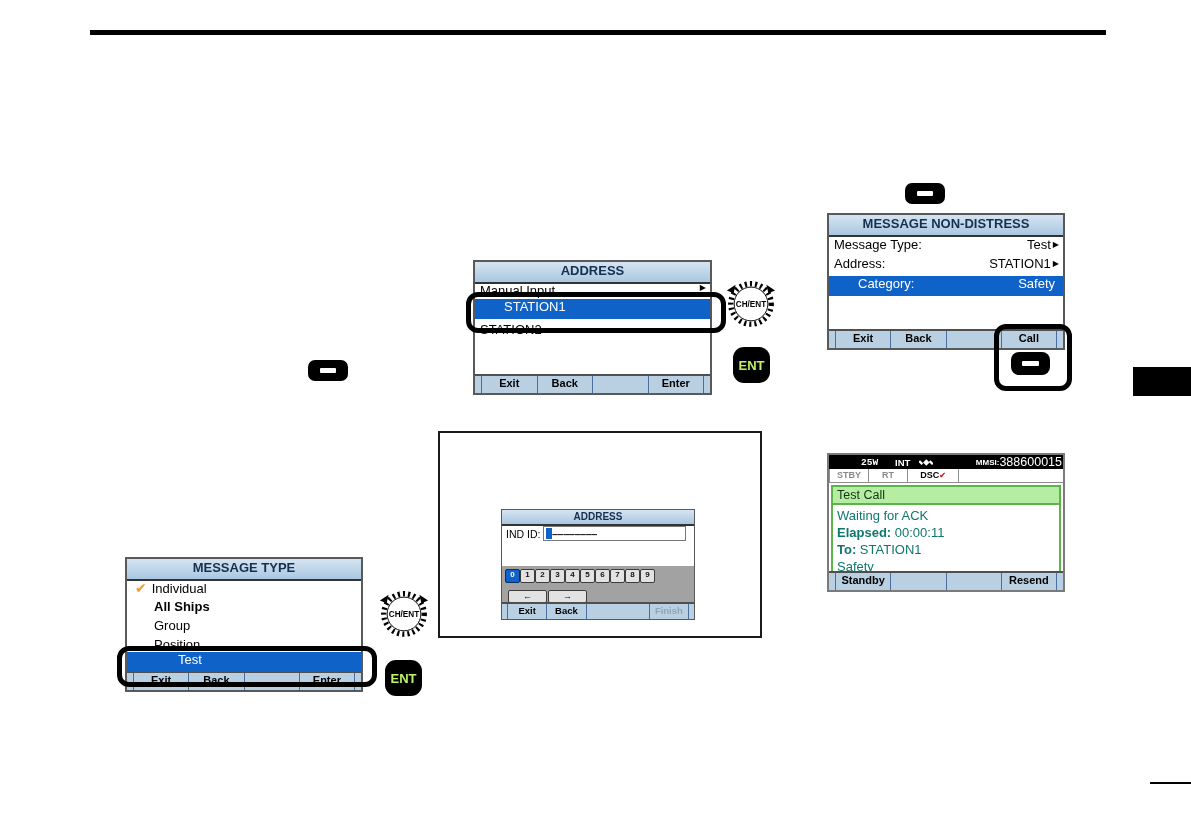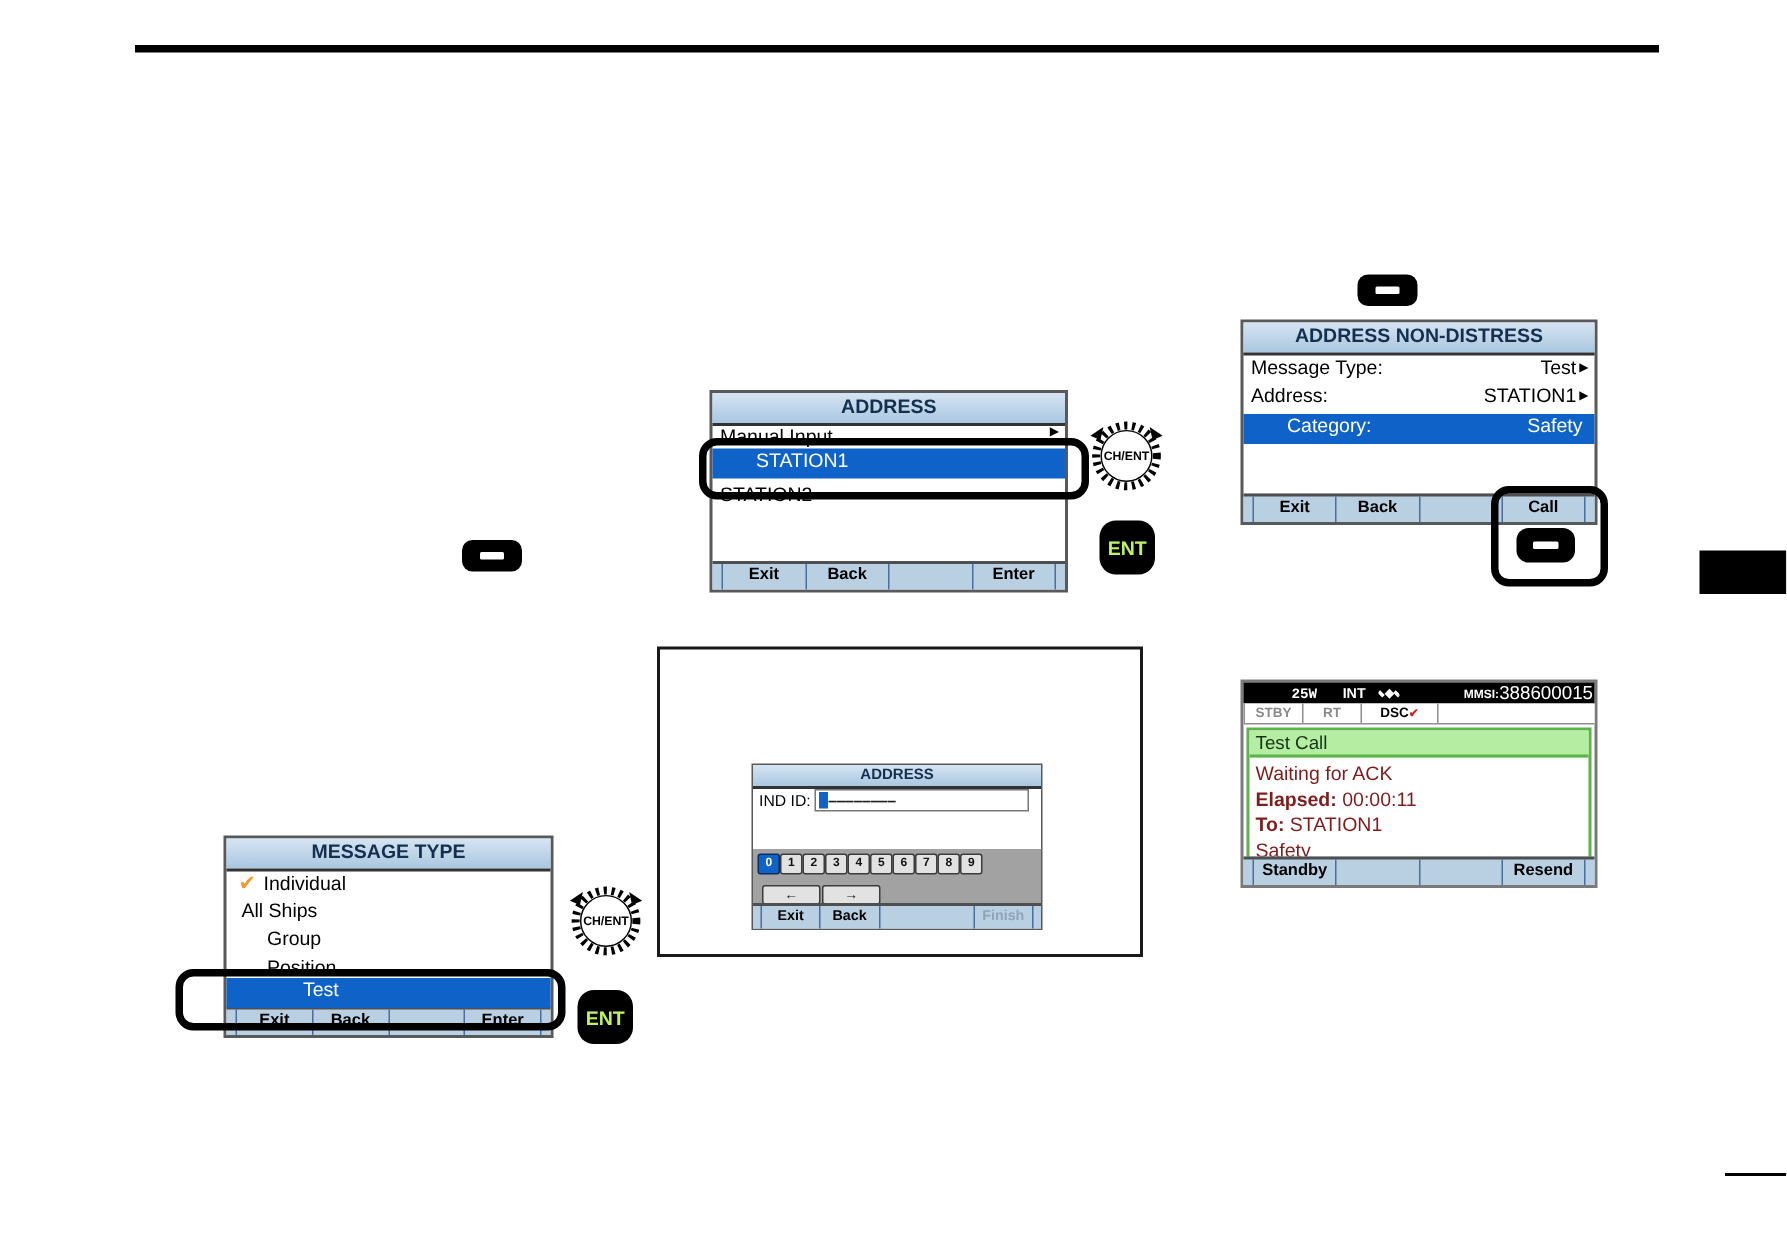--- a/index.html
+++ b/index.html
@@ -56,40 +56,40 @@
       display:flex;align-items:center;color:#fff;}
   .tc-tabs{position:absolute;left:0;right:0;top:14px;height:13px;border-bottom:1px solid #8f8f8f;
       display:flex;background:#fff;}
   .tc-tab{border-right:1px solid #8f8f8f;text-align:center;font-size:9px;font-weight:bold;
       line-height:12px;color:#8a8a8a;}
   .tc-tab.active{color:#000;}
   .greenbox{position:absolute;left:2px;right:2px;top:30px;height:86px;
       border:2px solid #5bb34a;background:#fff;}
   .green-hd{height:16px;background:#b5eda3;border-bottom:2px solid #5bb34a;
       font-size:12.5px;line-height:16px;padding-left:4px;color:#143314;}
-  .tc-line{font-size:13px;line-height:17px;padding-left:4px;color:#7f1d1d;white-space:pre;}
+  .tc-line{font-size:13px;line-height:17px;padding-left:4px;color:#0f766e;white-space:pre;}
   .b{font-weight:bold;}
 
   .rule{position:absolute;background:#000;}
 </style>
 </head>
 <body>
 
 <div id="page">
 
   <div class="rule" style="left:90px;top:30px;width:1016px;height:5px;"></div>
   <div class="rule" style="left:1133px;top:367px;width:58px;height:29px;"></div>
   <div class="rule" style="left:1150px;top:782px;width:41px;height:2px;"></div>
 
   <div class="press-btn" style="left:905px;top:183px;width:40px;height:21px;">
     <span class="dashbar"></span>
   </div>
 
   <div class="screen" style="left:827px;top:213px;width:238px;height:137px;">
-    <div class="scr-header">ADDRESS NON-DISTRESS</div>
+    <div class="scr-header">MESSAGE NON-DISTRESS</div>
     <div class="m-row" style="top:22px;height:19px;">
       <span class="lbl">Message Type:</span>
       <span class="val">
           <span>Test</span>
           <span class="arr">▶</span>
         </span>
     </div>
     <div class="m-row" style="top:41px;height:19px;">
       <span class="lbl">Address:</span>
       <span class="val">
@@ -180,27 +180,27 @@
         <div class="sk-edge" style="width:5px;"></div>
         <div class="sk">Exit</div>
         <div class="sk">Back</div>
         <div class="sk"></div>
         <div class="sk gray">Finish</div>
         <div class="sk-edge" style="width:5px;border-left:1px solid #4a6f9e;"></div>
       </div>
     </div>
   </div>
 
-  <div class="screen" style="left:125px;top:557px;width:220px;height:135px;margin-left:24px;">
+  <div class="screen" style="left:125px;top:557px;width:238px;height:135px;">
     <div class="scr-header">MESSAGE TYPE</div>
     <div class="m-row" style="top:21px;height:19px;">
       <span class="lbl" style="padding-left:8px;"><span style="color:#f09a30;font-size:14px;margin-right:5px;">✔</span><span>Individual</span></span>
     </div>
     <div class="m-row" style="top:40px;height:19px;">
-      <span class="lbl" style="padding-left:10px;">All Ships</span>
+      <span class="lbl" style="padding-left:27px;font-weight:bold;">All Ships</span>
     </div>
     <div class="m-row" style="top:59px;height:19px;">
       <span class="lbl" style="padding-left:27px;">Group</span>
     </div>
     <div class="m-row" style="top:78px;height:19px;">
       <span class="lbl" style="padding-left:27px;">Position</span>
     </div>
     <div class="m-row hl" style="top:93px;height:20px;z-index:5;">
       <span class="lbl" style="padding-left:27px;">Test</span>
     </div>

